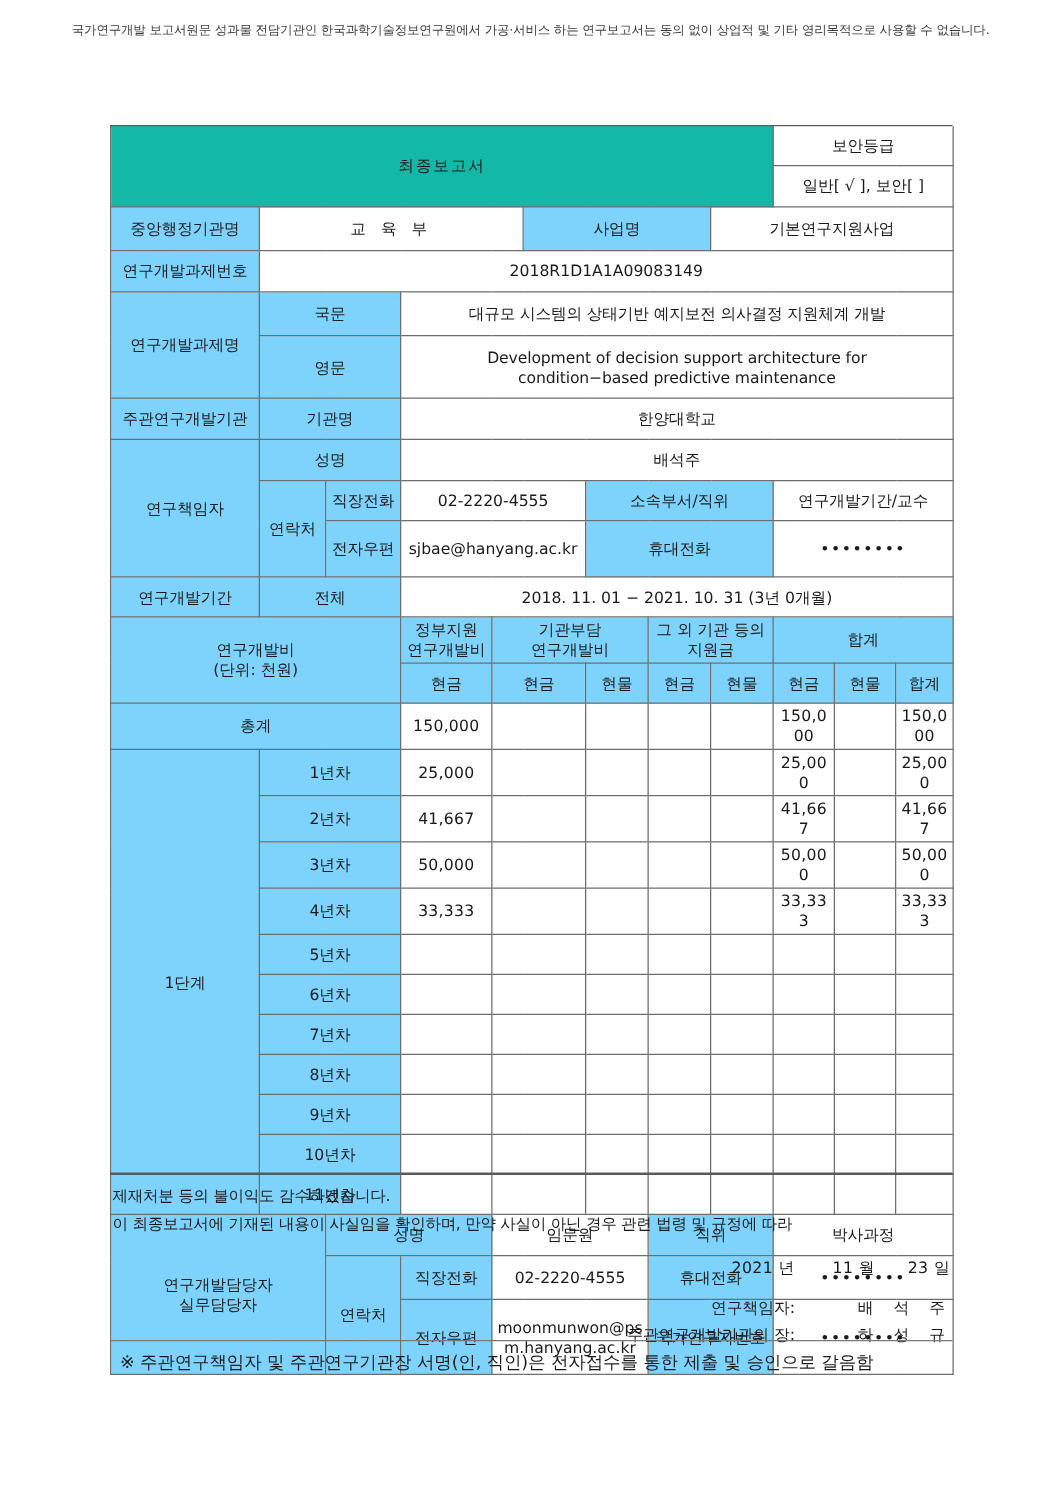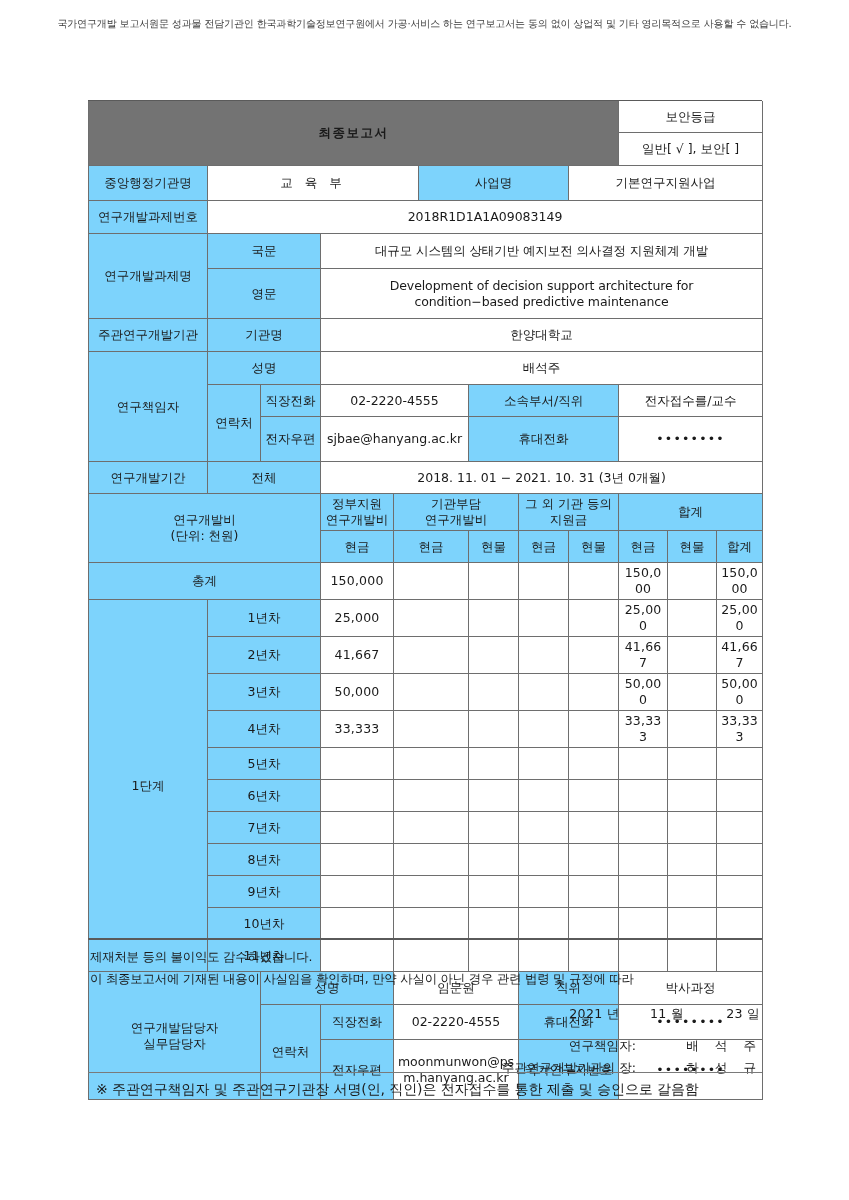--- a/index.html
+++ b/index.html
@@ -59,23 +59,23 @@
   }
   .hd {
     background: #7dd3fc;
   }
   .wt {
     background: #ffffff;
   }
 
   .title-cell {
     font-size: 23px;
-    font-weight: bold;
+    font-weight: normal;
     letter-spacing: 1.5px;
-    background: #737373;
+    background: #14b8a6;
   }
 
   .eng {
     font-size: 12.3px;
     line-height: 1.45;
     letter-spacing: -0.1px;
   }
   .kor-title {
     font-size: 12.5px;
     letter-spacing: -0.1px;
@@ -241,21 +241,21 @@
         <td class="hd" rowspan="3">연구책임자</td>
         <td class="hd" colspan="2" style="height:28px;">성명</td>
         <td class="wt" colspan="9">배석주</td>
       </tr>
 
       <tr>
         <td class="hd" rowspan="2">연락처</td>
         <td class="hd" style="height:27px;">직장전화</td>
         <td class="wt" colspan="3">02-2220-4555</td>
         <td class="hd" colspan="3">소속부서/직위</td>
-        <td class="wt" colspan="3">전자접수를/교수</td>
+        <td class="wt" colspan="3">연구개발기간/교수</td>
       </tr>
 
       <tr>
         <td class="hd" style="height:40px;">전자우편</td>
         <td class="wt small2" colspan="3">sjbae@hanyang.ac.kr</td>
         <td class="hd" colspan="3">휴대전화</td>
         <td class="wt mask" colspan="3">••••••••</td>
       </tr>
 
       <tr>
@@ -460,21 +460,21 @@
   <div class="frame-bottom"></div>
 
   <div class="decl">
     <p>제재처분  등의  불이익도  감수하겠습니다.</p>
     <p>이  최종보고서에  기재된  내용이  사실임을  확인하며,  만약  사실이  아닌  경우  관련  법령  및  규정에  따라</p>
   </div>
 
   <div class="datebox">
     <span>2021 년</span>
     <span style="margin-left:26px;">11 월</span>
-    <span style="margin-left:38px;">23 일</span>
+    <span style="margin-left:22px;">23 일</span>
   </div>
 
   <div class="signs">
     <div class="sign-row">
       <span class="sign-label">연구책임자:</span>
       <span class="sign-name">배 석 주</span>
     </div>
     <div class="sign-row">
       <span class="sign-label">주관연구개발기관의 장:</span>
       <span class="sign-name">하 성 규</span>

